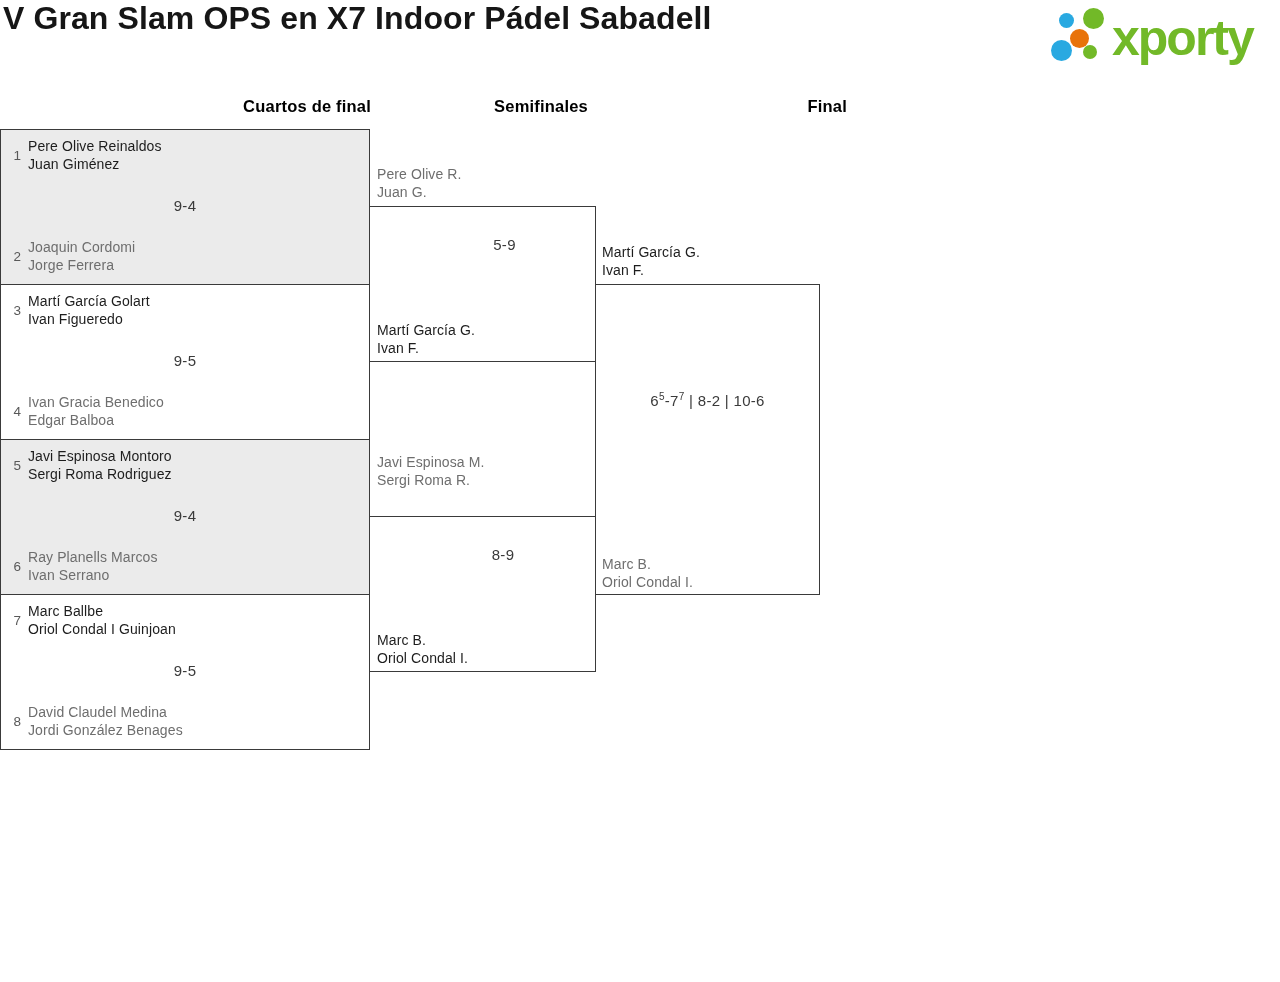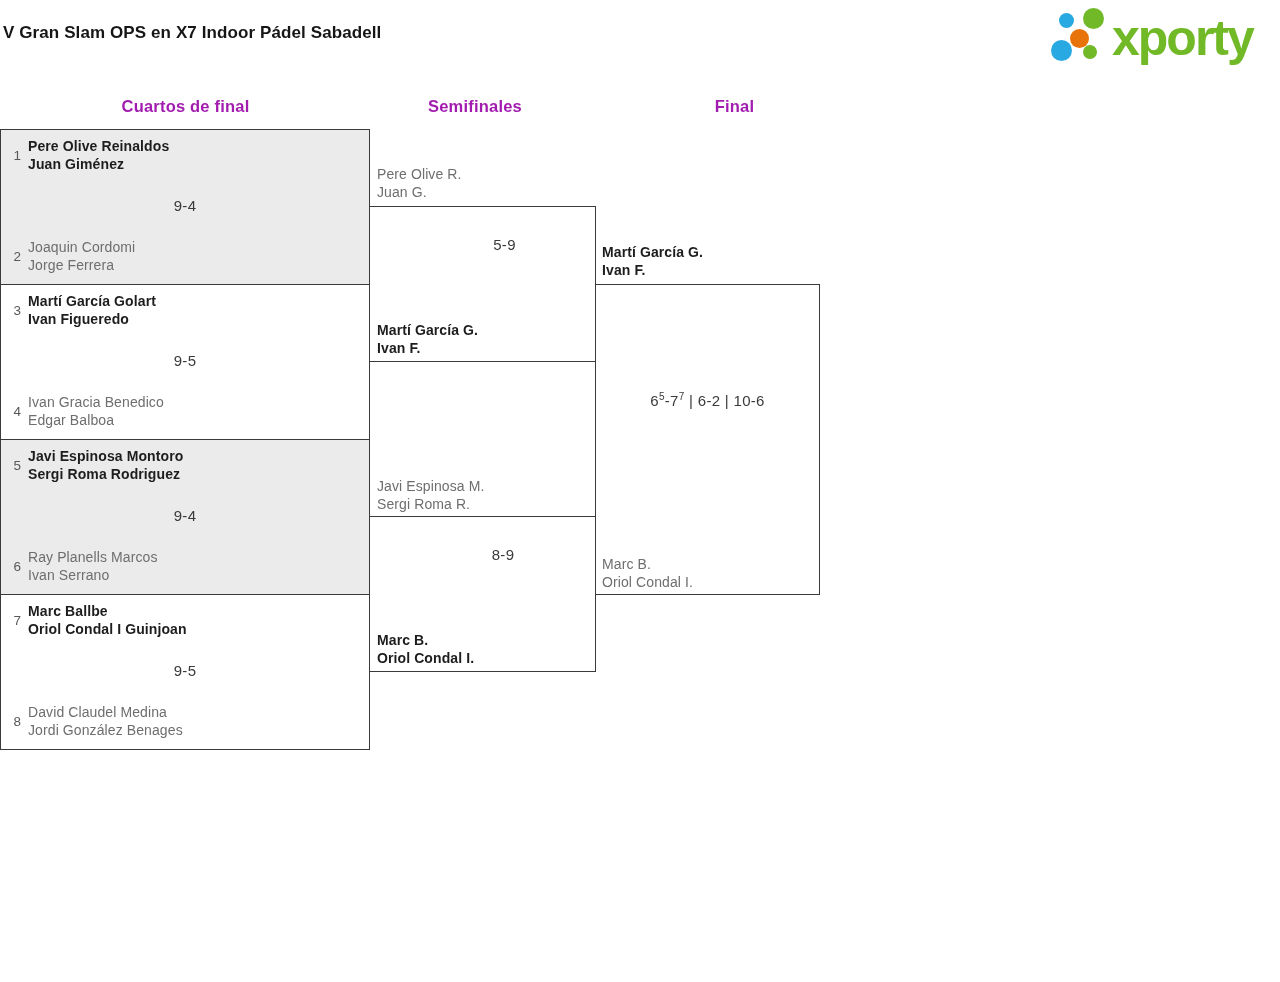--- a/index.html
+++ b/index.html
@@ -19,57 +19,57 @@
     position:relative;
     width:1280px; height:982px;
     font-family:"Liberation Sans","DejaVu Sans",sans-serif;
     color:#1d1d1d;
     overflow:hidden;
   }
   .abs { position:absolute; }
 
   .page-title {
     left:3px; top:2px;
-    font-size:17px; font-weight:bold; line-height:33px;
-    color:#161616; letter-spacing:0.1px;margin-top:14px;
+    font-size:32px; font-weight:bold; line-height:33px;
+    color:#161616; letter-spacing:0.1px;
   }
 
   
   .logo-circle { position:absolute; border-radius:50%; }
   .logo-text {
     position:absolute; left:1112px; top:12px;
     font-size:50px; line-height:52px; font-weight:bold;
     letter-spacing:-2px; color:var(--green);
   }
 
   
   .col-head {
     top:97px; font-size:16.5px; font-weight:bold;
-    text-align:center; color:#a21caf; letter-spacing:0.2px;
+    text-align:right; color:#000000; letter-spacing:0.2px;
   }
 
   
   .box { border:1px solid var(--line); }
   .qfbox {
     left:0; width:370px; height:156px;
     display:flex; flex-direction:column; justify-content:space-between;
     padding:7px 0 10px;
   }
   .qfbox.gray { background:var(--shade); }
   .sfbox { left:369px; width:227px; height:156px; background:transparent; }
   .finalbox { left:595px; width:225px; height:311px; background:transparent; }
 
   .prow { display:flex; }
   .seed {
     width:20px; margin-right:7px; text-align:right;
     align-self:center; font-size:13.5px; color:var(--seed);
   }
   .names { font-size:14px; line-height:18px; letter-spacing:0.1px; }
   .team  { font-size:14px; line-height:18px; letter-spacing:0.1px;margin-top:17px; }
-  .win  { font-weight:bold; color:var(--win); }
+  .win  { font-weight:normal; color:var(--win); }
   .lose { font-weight:normal; color:var(--lose); }
 
   .score {
     text-align:center; font-size:15px; color:var(--score);
     letter-spacing:0.3px;
   }
   .fscore sup { font-size:10px; line-height:0; }
 </style>
 </head>
 <body>
@@ -170,33 +170,33 @@
 <div class="abs team lose" style="left:377px;top:148px">
   <div>Pere Olive R.</div>
   <div>Juan G.</div>
 </div>
 <div class="abs score" style="left:369px;top:236px;width:271px">5-9</div>
 <div class="abs team win" style="left:377px;top:304px">
   <div>Martí García G.</div>
   <div>Ivan F.</div>
 </div>
 
-<div class="abs team lose" style="left:377px;top:460px">
+<div class="abs team lose" style="left:377px;top:436px">
   <div>Javi Espinosa M.</div>
   <div>Sergi Roma R.</div>
 </div>
 <div class="abs score" style="left:369px;top:546px;width:268px">8-9</div>
 <div class="abs team win" style="left:377px;top:614px">
   <div>Marc B.</div>
   <div>Oriol Condal I.</div>
 </div>
 
 <div class="abs team win" style="left:602px;top:226px">
   <div>Martí García G.</div>
   <div>Ivan F.</div>
 </div>
 <div class="abs score fscore" style="left:595px;top:392px;width:225px">
-  <span>6</span><sup>5</sup><span>-</span><span>7</span><sup>7</sup><span> | 6-2 | 10-6</span>
+  <span>6</span><sup>5</sup><span>-</span><span>7</span><sup>7</sup><span> | 8-2 | 10-6</span>
 </div>
 <div class="abs team lose" style="left:602px;top:538px">
   <div>Marc B.</div>
   <div>Oriol Condal I.</div>
 </div>
 
 </body></html>

